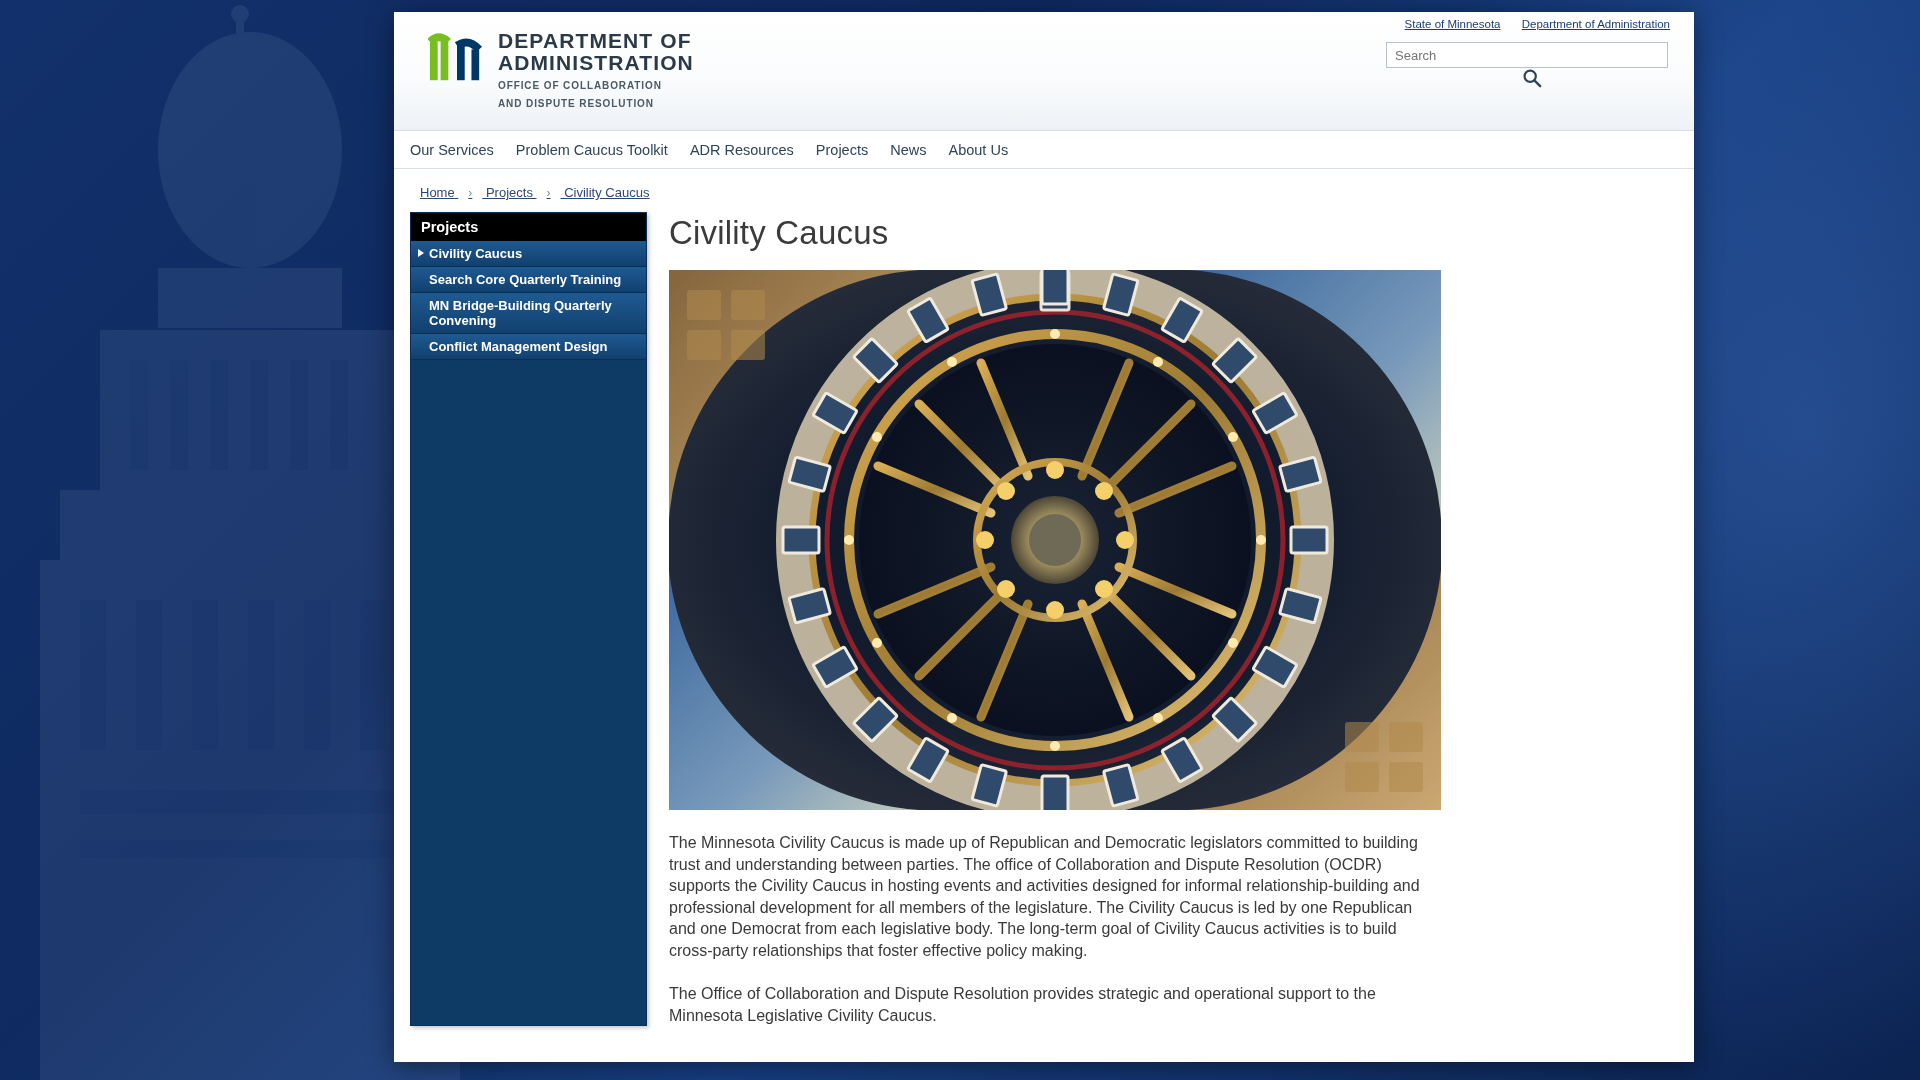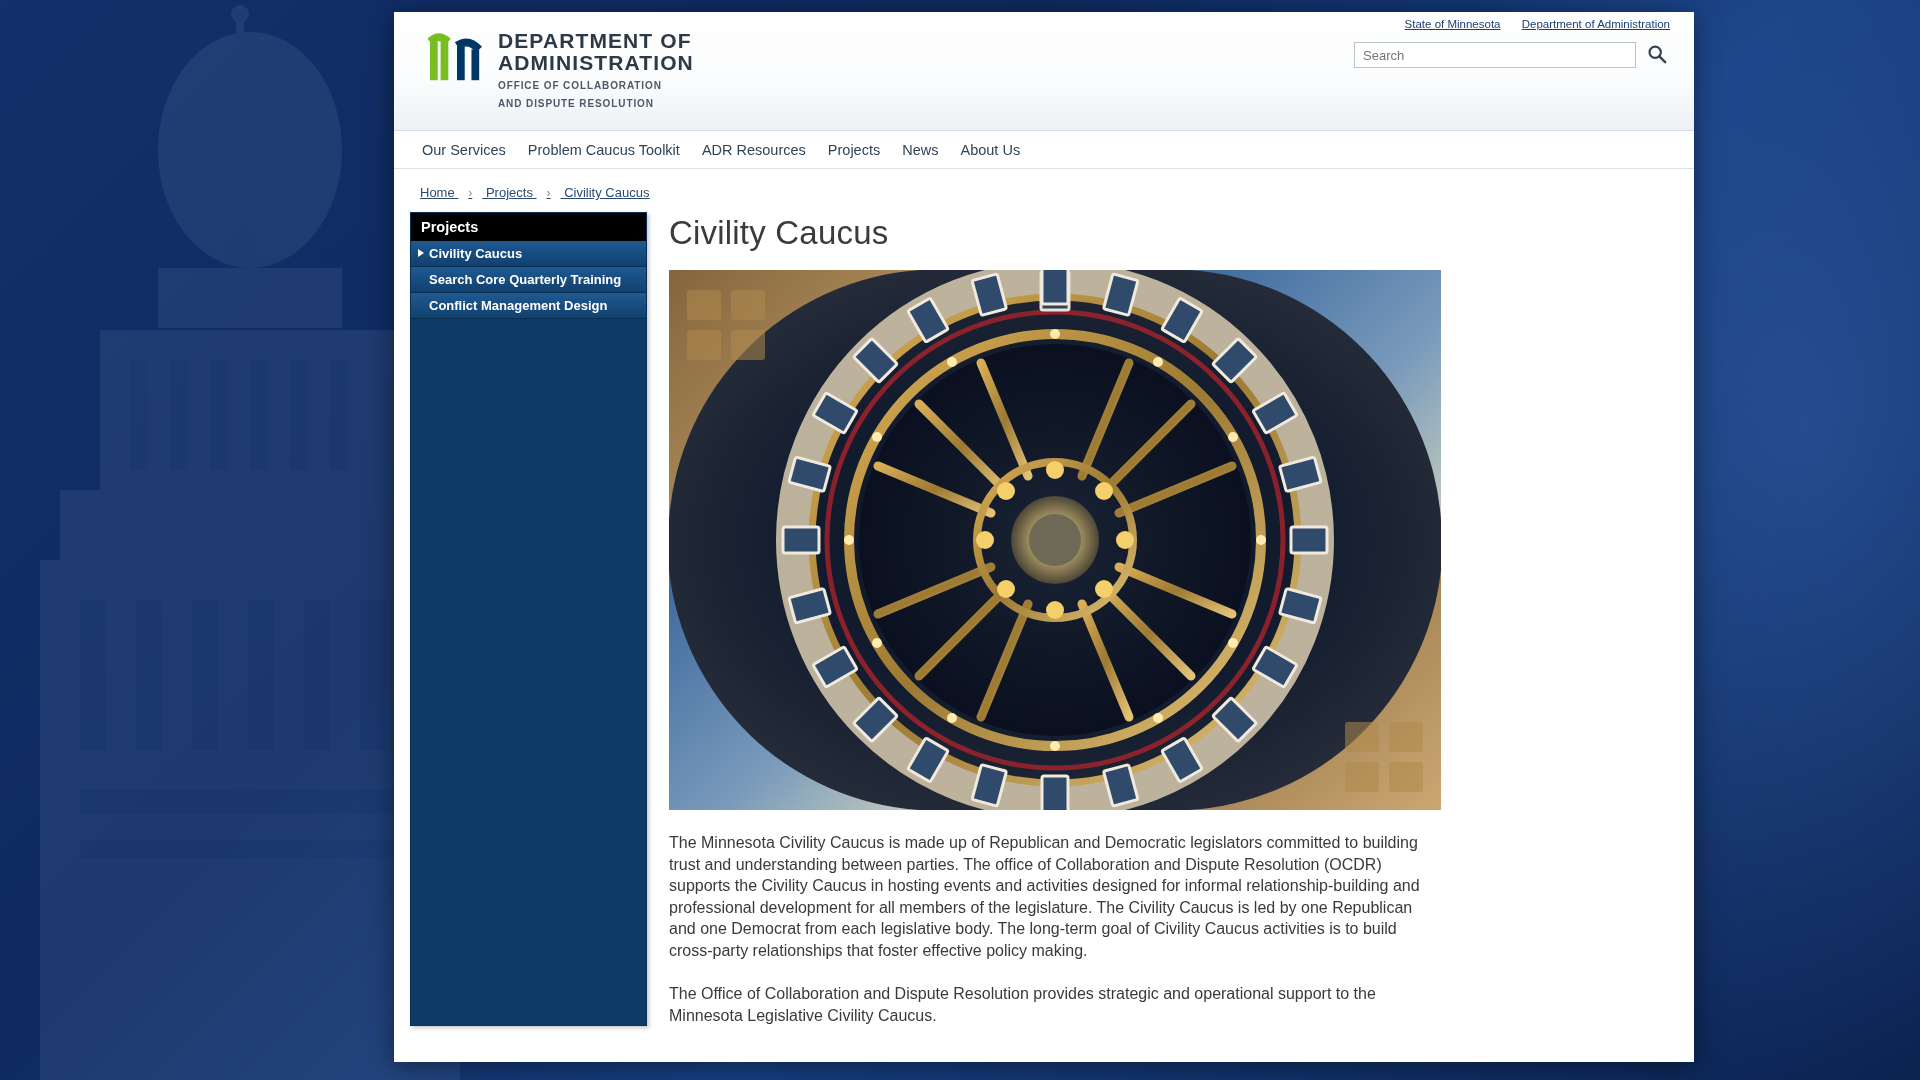--- a/index.html
+++ b/index.html
@@ -98,20 +98,21 @@
     line-height: 13px;
     font-weight: bold;
   }
 
   .search-area {
     position: absolute;
     right: 26px;
     top: 30px;
     display: flex;
     align-items: center;
+    flex-direction: column;
   }
   .search-input {
     width: 282px;
     height: 26px;
     border: 1px solid #b9c3cc;
     background: #fff;
     font-size: 13px;
     color: #555;
     padding: 0 8px;
     box-sizing: border-box;
@@ -127,21 +128,21 @@
     color: #2f4456;
   }
 
   
   .main-nav {
     height: 38px;
     background: #fff;
     border-bottom: 1px solid #d9e0e6;
     display: flex;
     align-items: center;
-    padding-left: 28px;
+    padding-left: 16px;
     box-sizing: border-box;
   }
   .main-nav a {
     color: #2f4456;
     font-size: 14.5px;
     text-decoration: none;
     margin-right: 22px;
     white-space: nowrap;
   }
 
@@ -320,20 +321,21 @@
       <span class="sep">›</span>
       <a href="#">Civility Caucus</a>
     </div>
 
     <div class="content">
 
       <div class="side-nav">
         <div class="side-nav-title">Projects</div>
         <a href="#" class="side-nav-item active">Civility Caucus</a>
         <a href="#" class="side-nav-item">Search Core Quarterly Training</a>
+        <a href="#" class="side-nav-item">MN Bridge-Building Quarterly Convening</a>
         <a href="#" class="side-nav-item">Conflict Management Design</a>
       </div>
 
       <div class="main-col">
         <h1 class="page-title">Civility Caucus</h1>
 
         <div class="dome-wrap">
           <svg width="772" height="540" viewBox="0 0 772 540">
             <defs>
               <radialGradient id="domeBg" cx="50%" cy="50%" r="60%">

